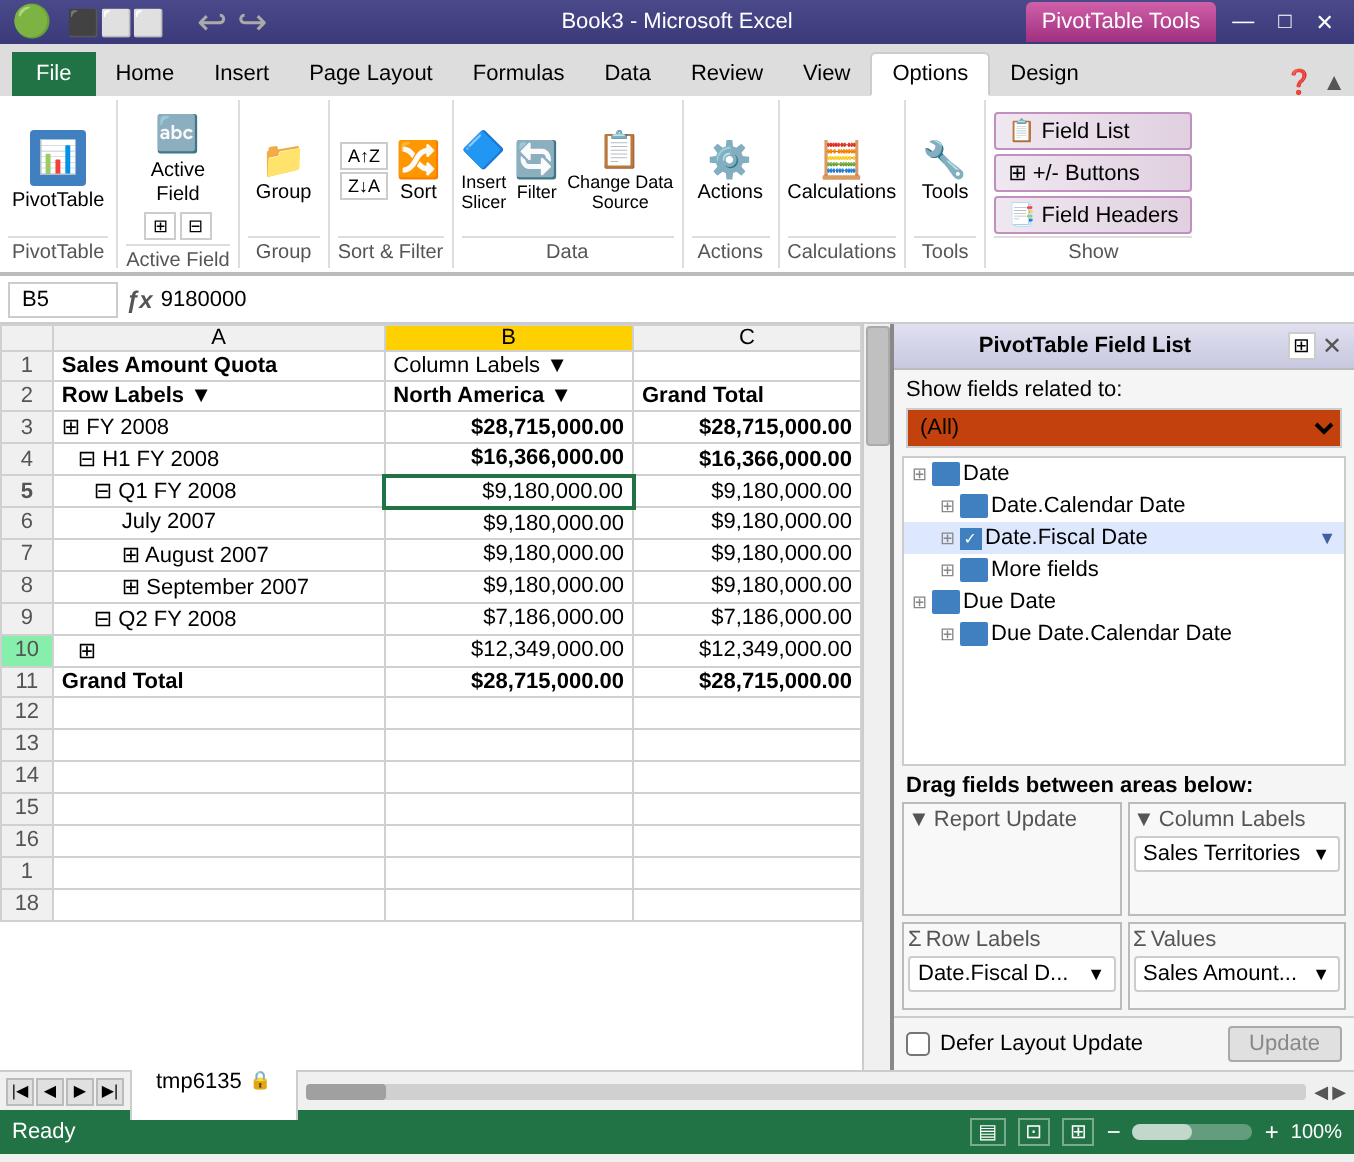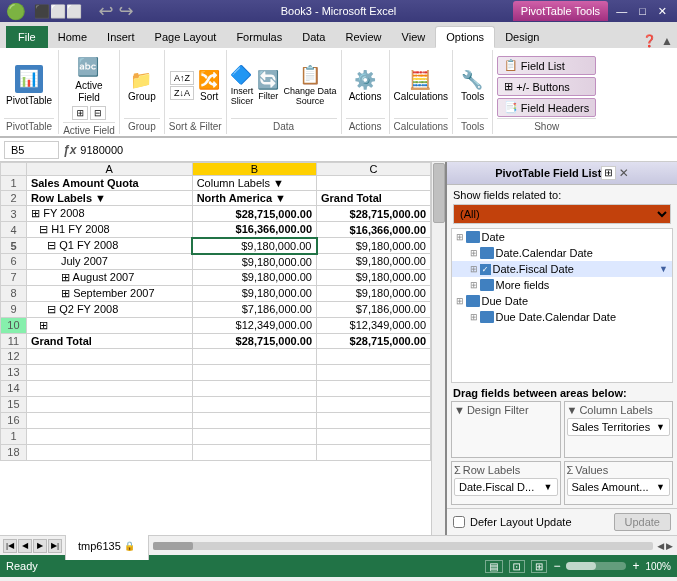--- a/index.html
+++ b/index.html
@@ -297,21 +297,21 @@
           <td style="border:1px solid #d0d0d0; height:16px;"></td>
           <td style="border:1px solid #d0d0d0;"></td>
           <td style="border:1px solid #d0d0d0;"></td>
         </tr>
       </tbody>
     </table>
   </div>
 
   <div style="width:232px; background:#f5f5f5; border-left:2px solid #888; display:flex; flex-direction:column; overflow:hidden;">
 
-    <div style="background: linear-gradient(to bottom, #e0e0f0, #c8c8e0); padding:4px 6px; display:flex; justify-content:center; align-items:center; border-bottom:1px solid #bbb;">
+    <div style="background: linear-gradient(to bottom, #e0e0f0, #c8c8e0); padding:4px 6px; display:flex; justify-content:flex-end; align-items:center; border-bottom:1px solid #bbb;gap:48px;">
       <span style="font-size:11px; font-weight:bold;">PivotTable Field List</span>
       <div style="display:flex; gap:3px;">
         <span style="cursor:pointer; font-size:10px; border:1px solid #ccc; padding:0 2px; background:white;">⊞</span>
         <span style="cursor:pointer; font-size:12px; color:#555;">✕</span>
       </div>
     </div>
 
     <div style="padding:4px 6px;">
       <div style="font-size:11px; margin-bottom:3px;">Show fields related to:</div>
       <select style="width:100%; border:1px solid #ccc; padding:2px; font-size:11px; background:#c2410c;">
@@ -361,21 +361,21 @@
 
     <div style="padding:4px 6px 2px 6px;">
       <span style="font-size:11px; font-weight:bold;">Drag fields between areas below:</span>
     </div>
 
     <div style="display:grid; grid-template-columns:1fr 1fr; gap:3px; padding:0 4px; flex:1;">
 
       <div style="border:1px solid #bbb; background:#f8f8f8; padding:2px;">
         <div style="font-size:10px; color:#555; display:flex; align-items:center; gap:2px; margin-bottom:2px;">
           <span>▼</span>
-          <span>Design Filter</span>
+          <span>Report Update</span>
         </div>
         <div style="min-height:30px;"></div>
       </div>
 
       <div style="border:1px solid #bbb; background:#f8f8f8; padding:2px;">
         <div style="font-size:10px; color:#555; display:flex; align-items:center; gap:2px; margin-bottom:2px;">
           <span>▼</span>
           <span>Column Labels</span>
         </div>
         <div style="background:white; border:1px solid #ccc; padding:2px 4px; font-size:10px; display:flex; align-items:center; justify-content:space-between; border-radius:2px; cursor:pointer;">
@@ -415,21 +415,21 @@
   </div>
 </div>
 
 <div style="background:#f0f0f0; border-top:1px solid #ccc; height:20px; display:flex; align-items:center;">
   <div style="display:flex; gap:1px; padding:0 3px;">
     <div style="width:14px; height:14px; background:#e0e0e0; border:1px solid #bbb; display:flex; align-items:center; justify-content:center; font-size:8px; cursor:pointer;">|◀</div>
     <div style="width:14px; height:14px; background:#e0e0e0; border:1px solid #bbb; display:flex; align-items:center; justify-content:center; font-size:8px; cursor:pointer;">◀</div>
     <div style="width:14px; height:14px; background:#e0e0e0; border:1px solid #bbb; display:flex; align-items:center; justify-content:center; font-size:8px; cursor:pointer;">▶</div>
     <div style="width:14px; height:14px; background:#e0e0e0; border:1px solid #bbb; display:flex; align-items:center; justify-content:center; font-size:8px; cursor:pointer;">▶|</div>
   </div>
-  <div style="padding:2px 12px; border:1px solid #ccc; border-bottom:none; background:white; font-size:11px; cursor:pointer; height:28px; display:flex; align-items:center;">
+  <div style="padding:2px 12px; border:1px solid #ccc; border-bottom:none; background:white; font-size:11px; cursor:pointer; height:28px; display:flex; align-items:flex-start;">
     <span>tmp6135</span>
     <span style="margin-left:4px; font-size:9px;">🔒</span>
   </div>
   <div style="flex:1; background:#d0d0d0; height:8px; margin:0 4px; border-radius:2px; align-self:center;">
     <div style="width:40px; height:8px; background:#a0a0a0; border-radius:2px; cursor:pointer;"></div>
   </div>
   <div style="display:flex; gap:2px; padding-right:4px;">
     <span style="cursor:pointer; font-size:9px; color:#555;">◀</span>
     <span style="cursor:pointer; font-size:9px; color:#555;">▶</span>
   </div>

